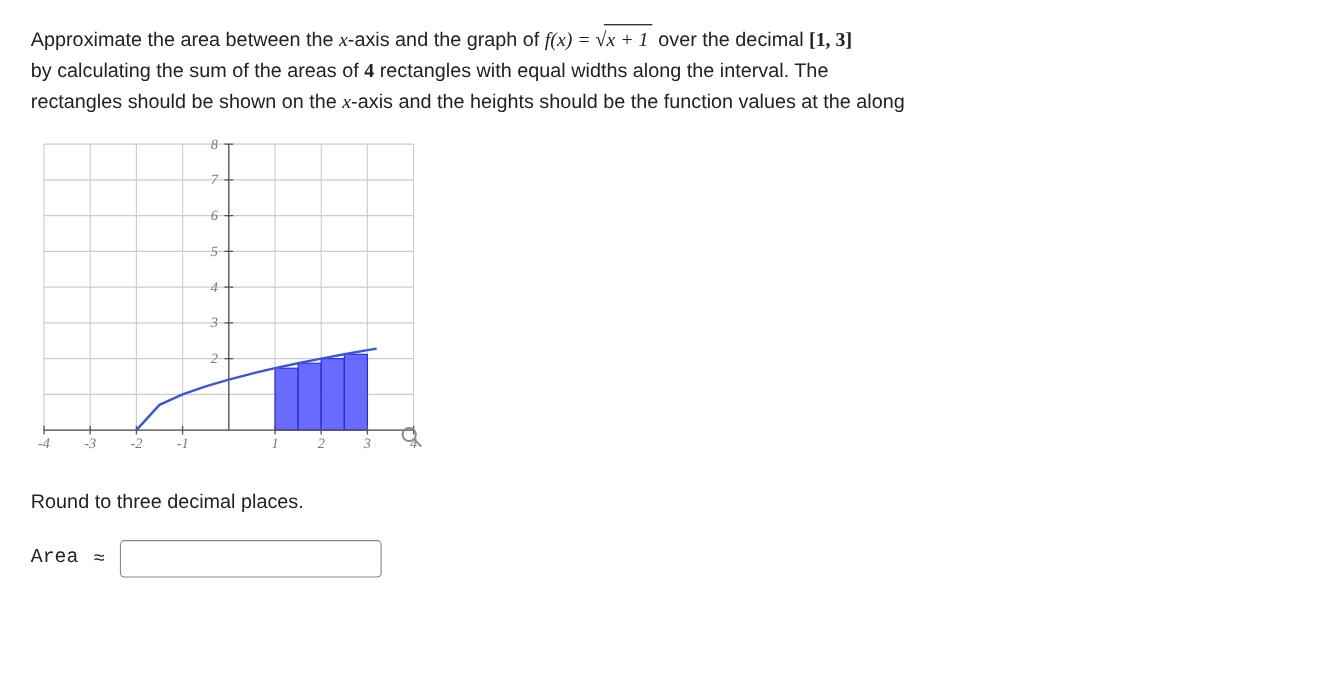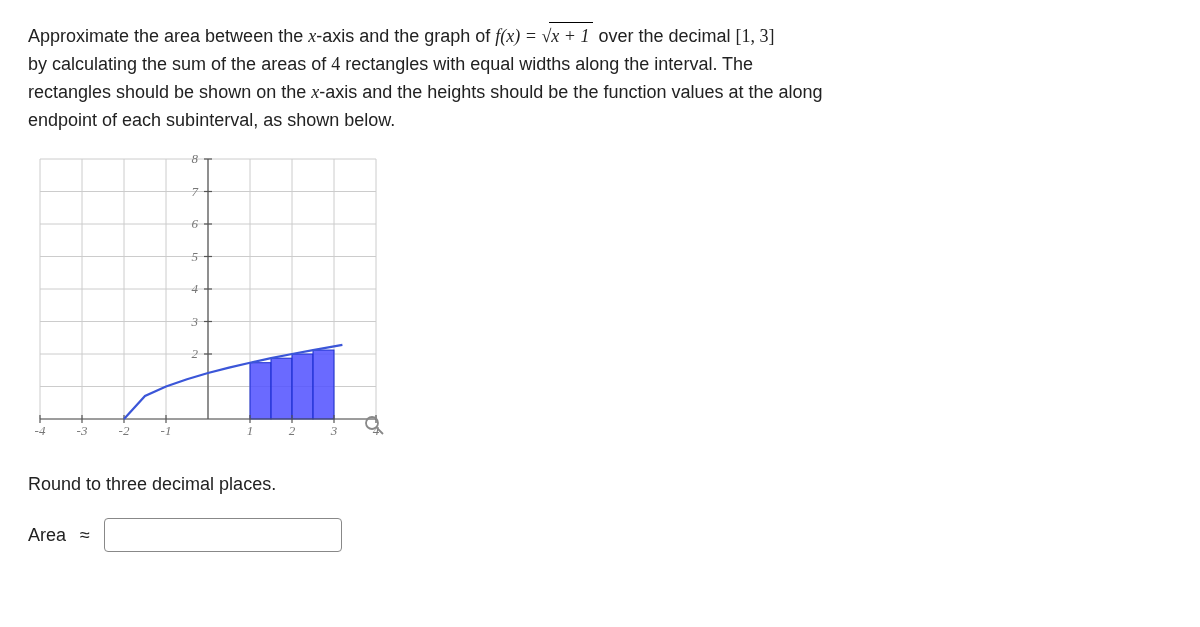--- a/index.html
+++ b/index.html
@@ -5,49 +5,48 @@
   body {
     font-family: "Segoe UI", Arial, sans-serif;
     font-size: 18px;
     color: #222;
     margin: 0;
     padding: 22px 28px;
     width: 1144px;
     line-height: 1.55;
   }
   .math { font-family: "Cambria Math", "Times New Roman", serif; font-style: italic; }
-  .mathrm { font-style: normal; }
+  .mathrm { font-style: normal; font-weight: bold; }
   .sqrt-wrap { display:inline-block; border-top: 1.4px solid #000; padding: 0 4px 0 2px; font-style: normal;}
   .sqrt-sym { font-style: normal; margin-right:-2px;}
   .problem-text { margin-bottom: 14px; }
   .chart-zone { margin: 4px 0 18px 0; position: relative; width: 360px; height: 300px; }
   svg { display:block; }
   .grid line { stroke:#ccc; stroke-width:1; }
   .axis line { stroke:#555; stroke-width:1.2; }
   .ticklabel { font: italic 13px "Times New Roman", serif; fill:#777; }
   .curve { stroke:#3b56d8; stroke-width:2.2; fill:none; }
   .fillrect { fill:#5050ff; fill-opacity:0.85; }
   .mag-glass { position:absolute; right:4px; bottom:14px; color:#888; }
   .round-inst { margin: 22px 0 20px 0; }
   .answer-row { display:flex; align-items:center; gap:14px; margin-top:20px;}
-  .answer-label { font-family: Liberation Sans, sans-serif; }
+  .answer-label { font-family: Liberation Mono, monospace; }
   .approx { font-size:18px; }
   input[type="text"] {
     font-size: 16px; padding:4px 8px; width:220px; height:24px;
     border:1px solid #888; border-radius:4px;
   }
 </style>
 </head>
 <body>
 
 <div class="problem-text">
   <span>Approximate the area between the </span><span class="math">x</span><span>-axis and the graph of </span><span class="math"><span>f(x) = </span><span class="sqrt-sym">√</span><span class="sqrt-wrap"><span class="math">x + 1</span></span></span><span> over the decimal </span><span class="math mathrm">[1, 3]</span><br>
   <span>by calculating the sum of the areas of </span><span class="math mathrm">4</span><span> rectangles with equal widths along the interval. The</span><br>
   <span>rectangles should be shown on the </span><span class="math">x</span><span>-axis and the heights should be the function values at the along</span><br>
-  <span>endpoint of each subinterval, as shown below.</span>
 </div>
 
 <div class="chart-zone">
   <svg id="chart-svg" width="360" height="300" viewBox="0 0 360 300">
       <g class="grid">
         <line x1="12" y1="270" x2="12" y2="10"></line>
         <line x1="54" y1="270" x2="54" y2="10"></line>
         <line x1="96" y1="270" x2="96" y2="10"></line>
         <line x1="138" y1="270" x2="138" y2="10"></line>
         <line x1="180" y1="270" x2="180" y2="10"></line>

